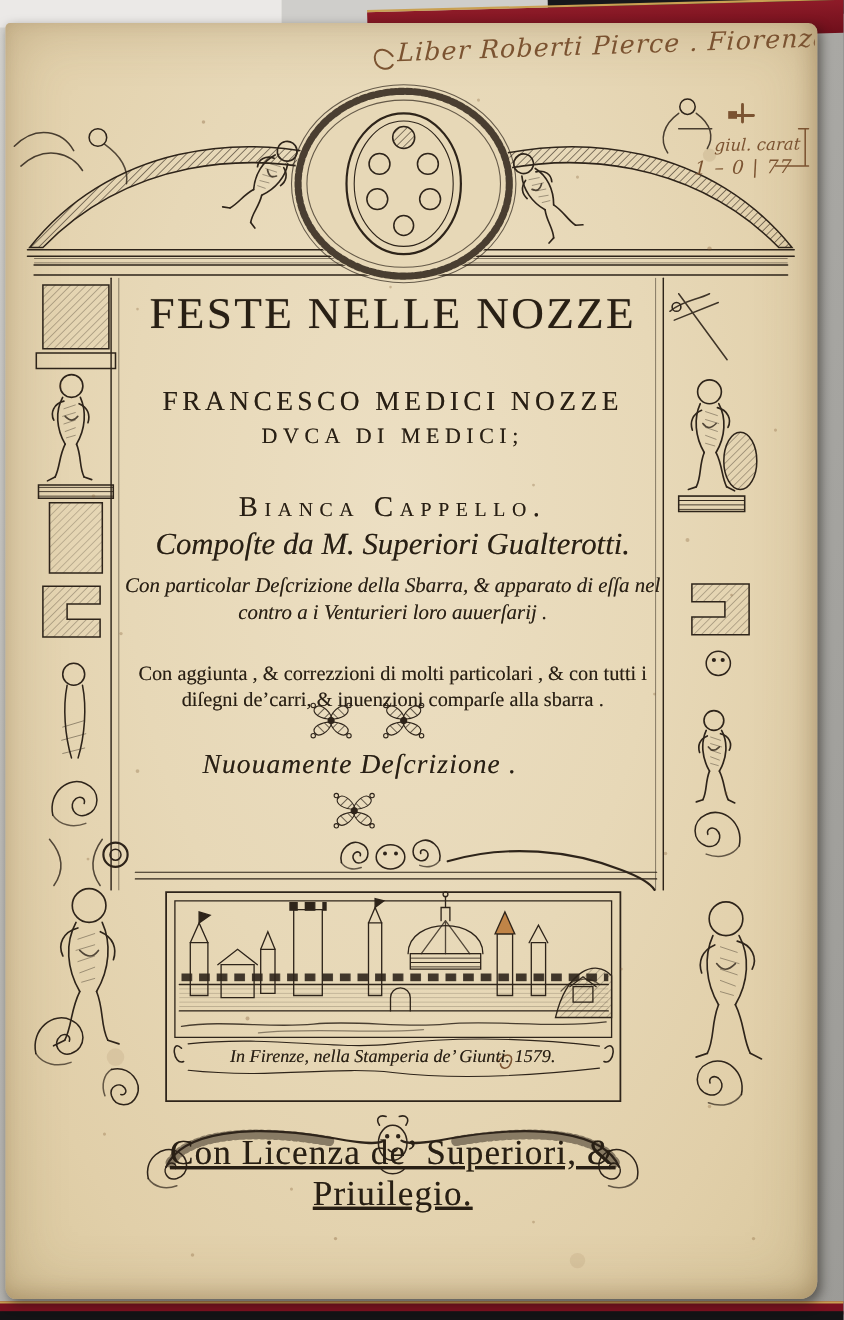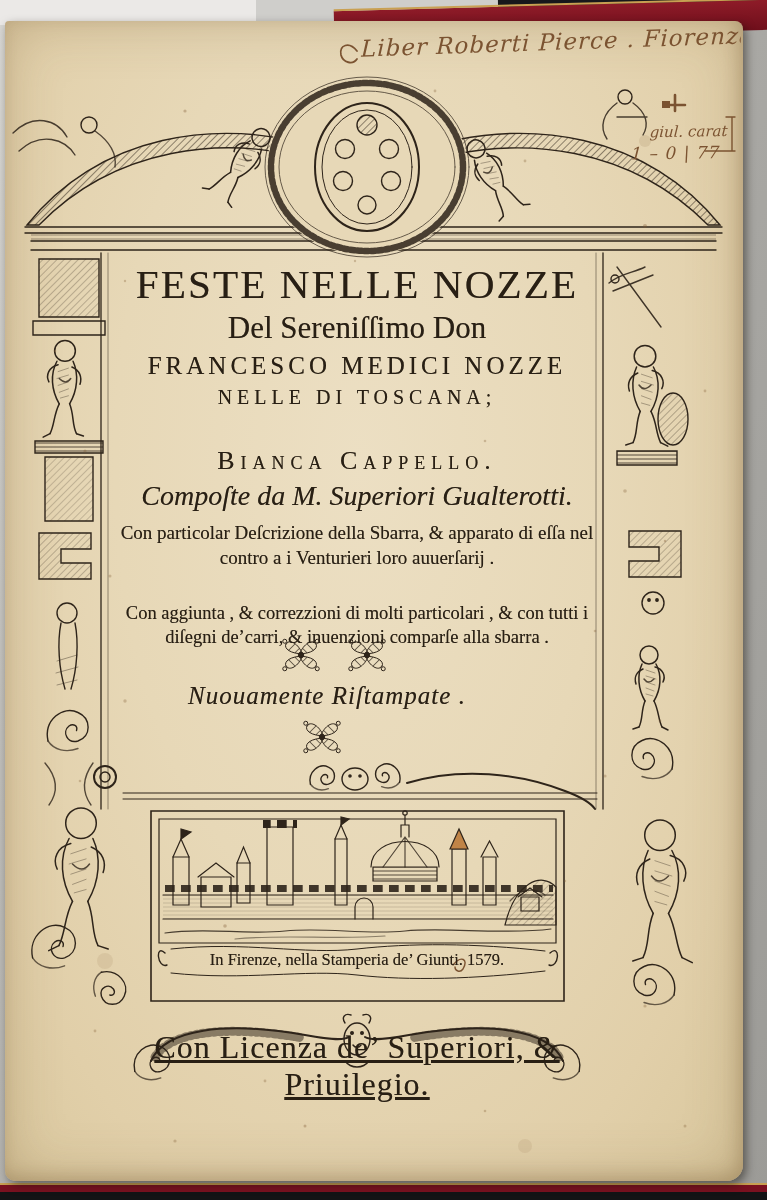--- a/index.html
+++ b/index.html
@@ -21,24 +21,24 @@
   .woodcut path,.woodcut circle,.woodcut ellipse,.woodcut rect,.woodcut line{vector-effect:non-scaling-stroke;}
   .t{position:absolute;left:86px;width:532px;text-align:center;color:#281f14;
      text-shadow:0 0 .6px rgba(42,32,20,.55);}
   .title{top:240px;font-size:40px;letter-spacing:2px;transform:scaleX(1.03);}
   .sub1{top:289px;font-size:31px;}
   .sub2{top:331px;font-size:25px;letter-spacing:4px;}
   .sub3{top:365px;font-size:20px;letter-spacing:5px;}
   .sub4{top:387px;font-size:29px;}
   .sub5{top:425px;font-size:26px;letter-spacing:6px;font-variant:small-caps;}
   .author{top:459px;font-size:28px;font-style:italic;}
-  .desc{top:499px;left:76px;width:552px;font-size:19px;line-height:1.32;}
+  .desc{top:499px;left:76px;width:552px;font-size:19px;font-style:italic;line-height:1.32;}
   .addendum{top:580px;font-size:18.5px;line-height:1.3;}
   .edition{top:661px;left:56px;font-size:25px;font-style:italic;letter-spacing:1px;}
-  .caption{top:929px;left:152px;width:400px;font-size:16.5px;}
+  .caption{top:929px;left:152px;width:400px;font-size:16.5px;font-style:italic;}
   .license{top:1008px;font-size:32px;letter-spacing:1px;text-decoration:underline;}
   .hw{position:absolute;color:#7b5331;font-family:"DejaVu Serif", serif;font-style:italic;}
   .hw-top{left:356px;top:8px;width:380px;font-size:23px;letter-spacing:1px;white-space:nowrap;
      overflow:hidden;transform:rotate(-2deg) skewX(-4deg);}
   .hw-note{left:596px;top:102px;width:126px;text-align:right;font-size:15px;transform:rotate(-1deg) skewX(-4deg);}
   .hw-note .l2{font-size:17px;letter-spacing:1px;margin-top:2px;padding-right:6px;}
 </style>
 </head>
 <body>
 
@@ -270,35 +270,34 @@
       </g>
     </svg>
 
     <div class="hw hw-top">Liber Roberti Pierce . Fiorenza</div>
     <div class="hw hw-note">
       <div>giul. carat</div>
       <div class="l2">1 – 0 | 77</div>
     </div>
 
     <div class="t title">FESTE NELLE NOZZE</div>
-    <div class="t sub1">Del Sereniſſimo Don</div>
     <div class="t sub2">FRANCESCO MEDICI NOZZE</div>
-    <div class="t sub3">NELLE DI TOSCANA;</div>
+    <div class="t sub3">DVCA DI MEDICI;</div>
     <div class="t sub5">Bianca Cappello.</div>
     <div class="t author">Compoſte da M. Superiori Gualterotti.</div>
     <div class="t desc">
       <div>Con particolar Deſcrizione della Sbarra, &amp; apparato di eſſa nel</div>
       <div>contro a i Venturieri loro auuerſarij .</div>
     </div>
     <div class="t addendum">
       <div>Con aggiunta , &amp; correzzioni di molti particolari , &amp; con tutti i</div>
       <div>diſegni de’carri, &amp; inuenzioni comparſe alla sbarra .</div>
     </div>
     <svg class="woodcut" viewBox="0 0 738 1160" fill="none" stroke="currentColor" style="pointer-events:none">
       <use href="#fleuron" transform="translate(296,634) scale(1.25)"></use>
       <use href="#fleuron" transform="translate(362,634) scale(1.25)"></use>
       <use href="#fleuron" transform="translate(317,716) scale(1.25)"></use>
     </svg>
-    <div class="t edition">Nuouamente Riſtampate .</div>
+    <div class="t edition">Nuouamente Deſcrizione .</div>
     <div class="t caption">In Firenze, nella Stamperia de’ Giunti. 1579.</div>
     <div class="t license">Con Licenza de’ Superiori, &amp; Priuilegio.</div>
   </div>
 </div>
 
 </body></html>

